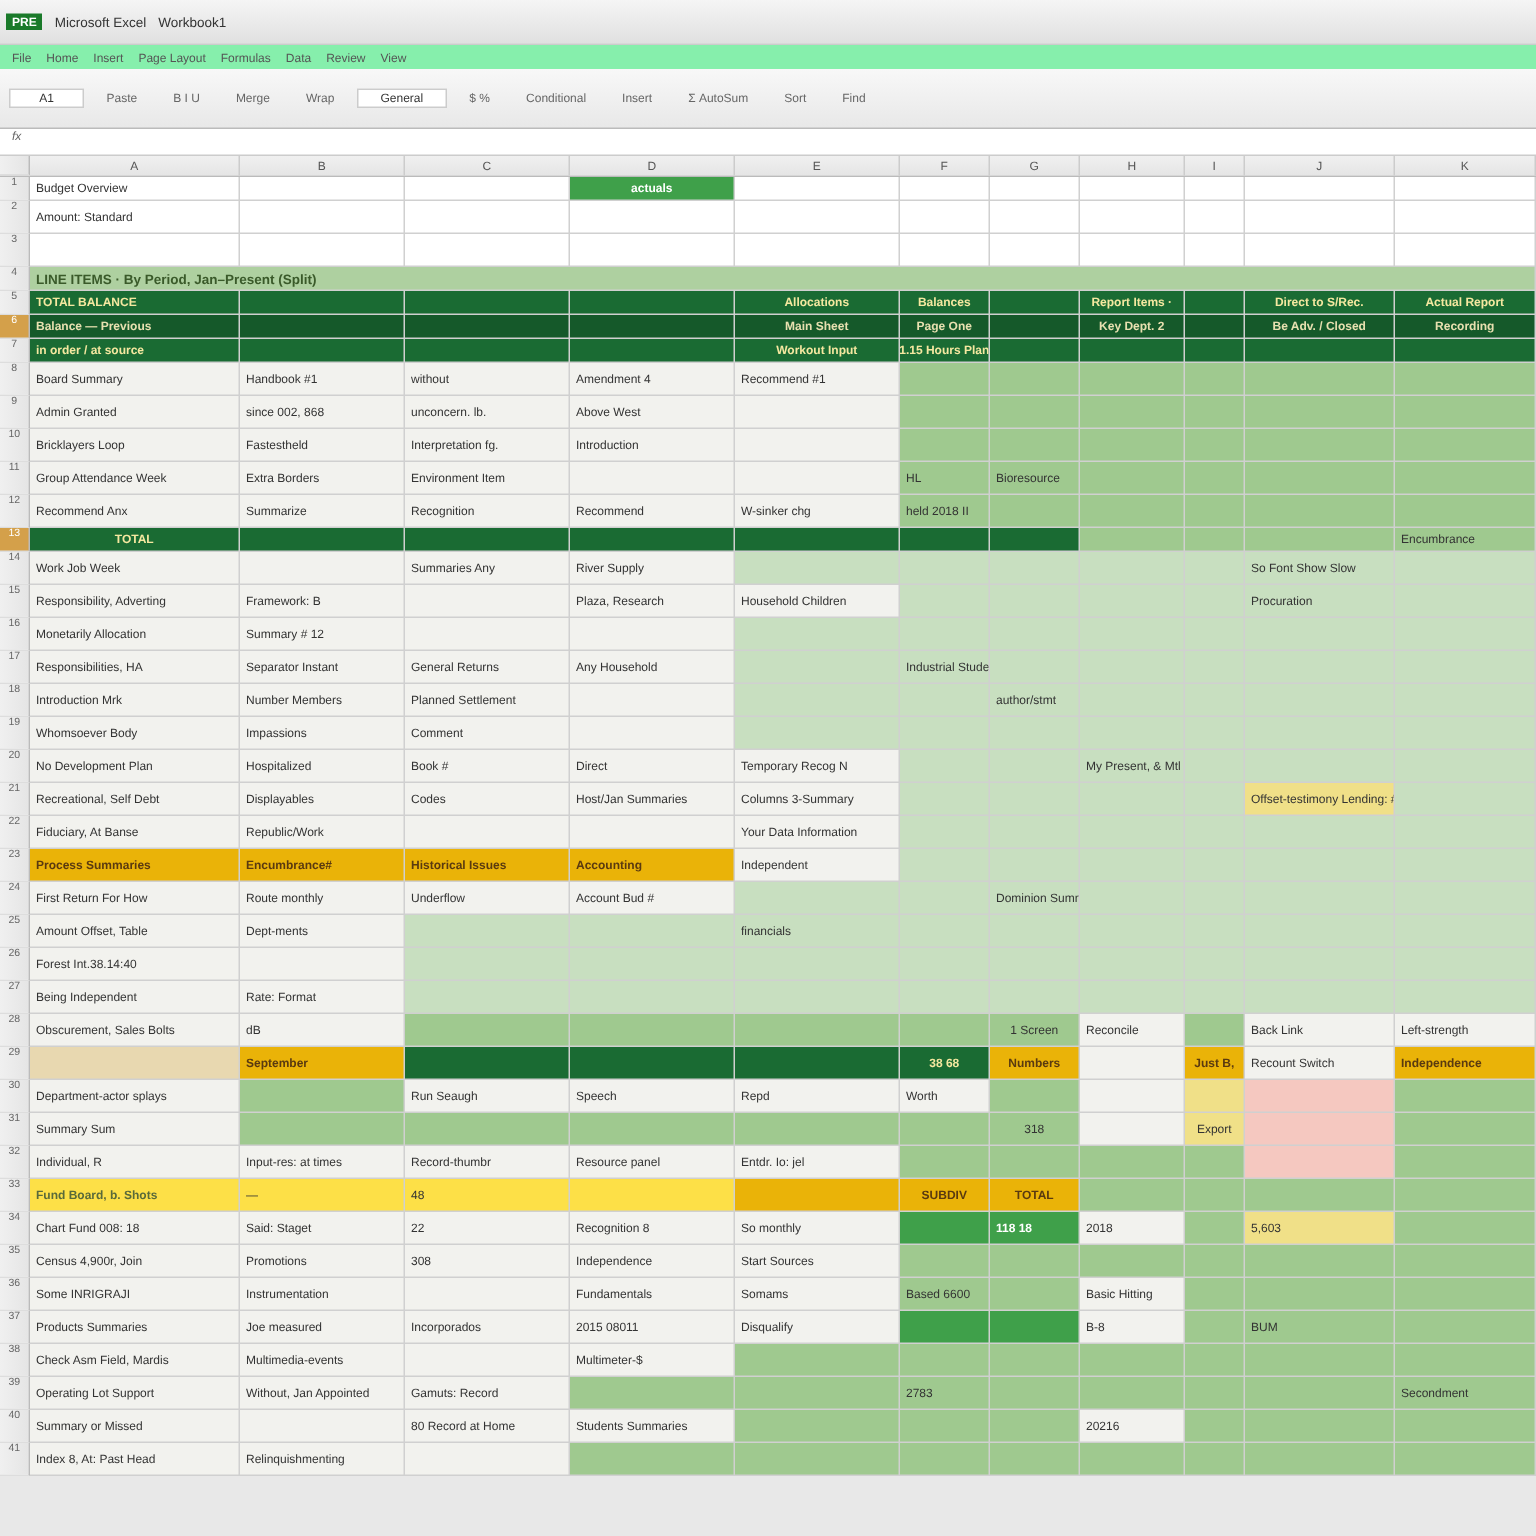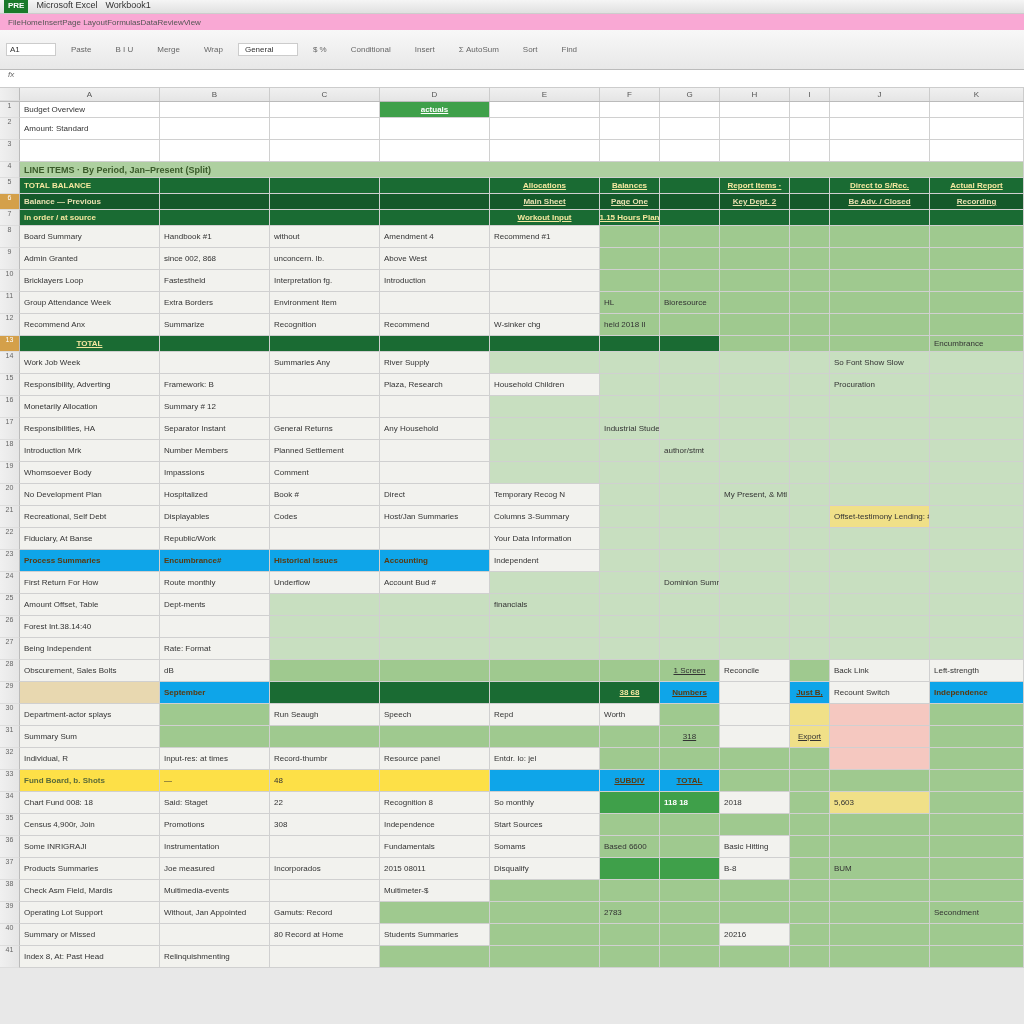--- a/index.html
+++ b/index.html
@@ -1,36 +1,36 @@
 <!DOCTYPE html>
 <html><head>
 <meta charset="utf-8">
 <style>
 * { margin: 0; padding: 0; box-sizing: border-box; font-family: Arial, sans-serif; }
 body { background: #e8e8e8; width: 1024px; height: 1024px; overflow: hidden; font-size: 9px; color: #333; }
-.titlebar { height: 14px; background: linear-gradient(#f5f5f5,#e0e0e0); border-bottom: 1px solid #ccc; display: flex; padding: 0 4px; gap: 8px; }
+.titlebar { height: 30px; background: linear-gradient(#f5f5f5,#e0e0e0); border-bottom: 1px solid #ccc; display: flex; align-items: center; padding: 0 4px; gap: 8px; }
 .app-badge { background: #1a7a2a; color: #fff; padding: 1px 4px; font-size: 8px; font-weight: bold; }
-.menubar { height: 16px; background: #f9a8d4; display: flex; padding: 0 8px; align-items: center; font-size: 8px; color: #555; }
-.ribbon { height: 40px; background: linear-gradient(#f8f8f8,#e8e8e8); border-bottom: 1px solid #bbb; display: flex; align-items: center; padding: 0 6px; gap: 6px; }
+.menubar { height: 16px; background: #86efac; display: flex; gap: 10px; padding: 0 8px; align-items: center; font-size: 8px; color: #555; }
+.ribbon { height: 40px; background: linear-gradient(#f8f8f8,#e8e8e8); border-bottom: 1px solid #bbb; display: flex; align-items: center; padding: 0 6px; gap: 6px; text-align: center; }
 .ribbon-item { padding: 2px 8px; font-size: 8px; color: #666; border: 1px solid transparent; border-radius: 2px; }
 .ribbon-input { background: #fff; border: 1px solid #ccc; padding: 1px 6px; font-size: 8px; min-width: 60px; }
 .formula-row { height: 18px; background: #fff; border-bottom: 1px solid #ccc; display: flex; align-items: flex-start; padding: 0 4px; }
 .name-box { width: 50px; border: 1px solid #ccc; background: #fff; font-size: 8px; padding: 1px 3px; }
 .fx { margin: 0 4px; font-style: italic; font-size: 8px; color: #666; }
 
 .grid { position: relative; background: #fff; }
 .col-headers { display: flex; height: 14px; background: linear-gradient(#f0f0f0,#e5e5e5); border-bottom: 1px solid #bbb; position: sticky; top: 0; }
 .col-h { border-right: 1px solid #ccc; text-align: center; font-size: 8px; color: #555; line-height: 14px; }
 .rowh { width: 20px; background: linear-gradient(90deg,#f0f0f0,#e5e5e5); border-right: 1px solid #bbb; border-bottom: 1px solid #ddd; text-align: center; font-size: 7px; color: #666; flex-shrink: 0; }
 .rowh.sel { background: #d4a04a; color: #fff; }
 
 .sheet-row { display: flex; height: 22px; }
 .sheet-row.short { height: 16px; }
 .cell { border-right: 1px solid #d0d0d0; border-bottom: 1px solid #d0d0d0; padding: 2px 4px; font-size: 8px; overflow: hidden; white-space: nowrap; display: flex; align-items: center; }
-.cell.center { justify-content: center; text-decoration: underline; }
+.cell.center { justify-content: center; }
 
 
 .cA { width: 140px; }
 .cB { width: 110px; }
 .cC { width: 110px; }
 .cD { width: 110px; }
 .cE { width: 110px; }
 .cF { width: 60px; }
 .cG { width: 60px; }
 .cH { width: 70px; }
@@ -39,21 +39,21 @@
 .cK { width: 94px; }
 
 
 .bg-white { background: #ffffff; }
 .bg-lightgray { background: #f2f2ee; }
 .bg-medgreen { background: #9fc98f; }
 .bg-palegreen { background: #c8dfc0; }
 .bg-darkgreen { background: #1a6b33; color: #f5e8a0; font-weight: bold; }
 .bg-darkgreen2 { background: #15592a; color: #e8e0b0; font-weight: bold; }
 .bg-brightgreen { background: #3fa04a; color: #fff; font-weight: bold; }
-.bg-orange { background: #0ea5e9; color: #5a3a10; font-weight: bold; }
+.bg-orange { background: #eab308; color: #5a3a10; font-weight: bold; }
 .bg-ltorange { background: #fde047; }
 .bg-yellow { background: #f0e088; }
 .bg-pink { background: #f5c8c0; }
 .bg-tan { background: #e8d8b0; }
 
 .section-title { background: #aed0a0; color: #3a5a2a; font-weight: bold; font-size: 9px; }
 .head-olive { color: #5a6a3a; font-weight: bold; }
 </style>
 </head>
 <body>

